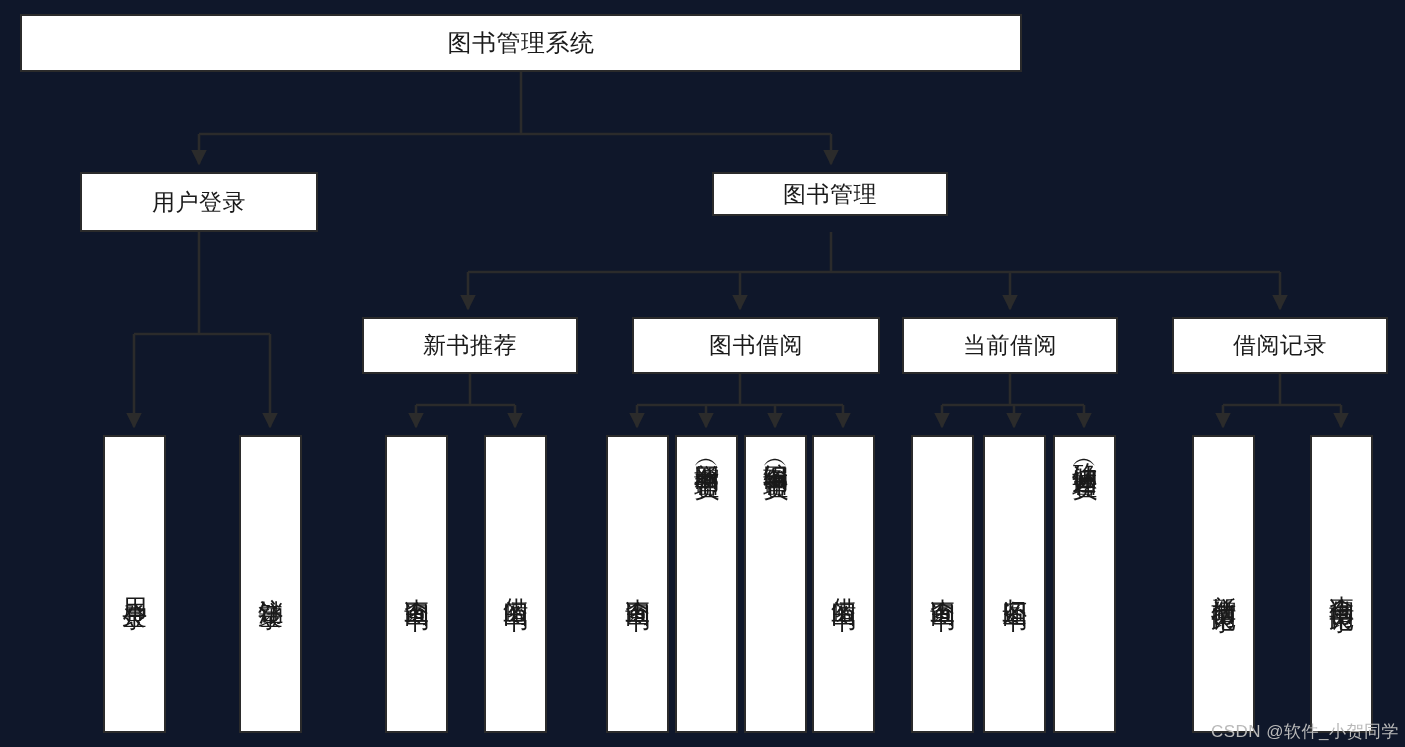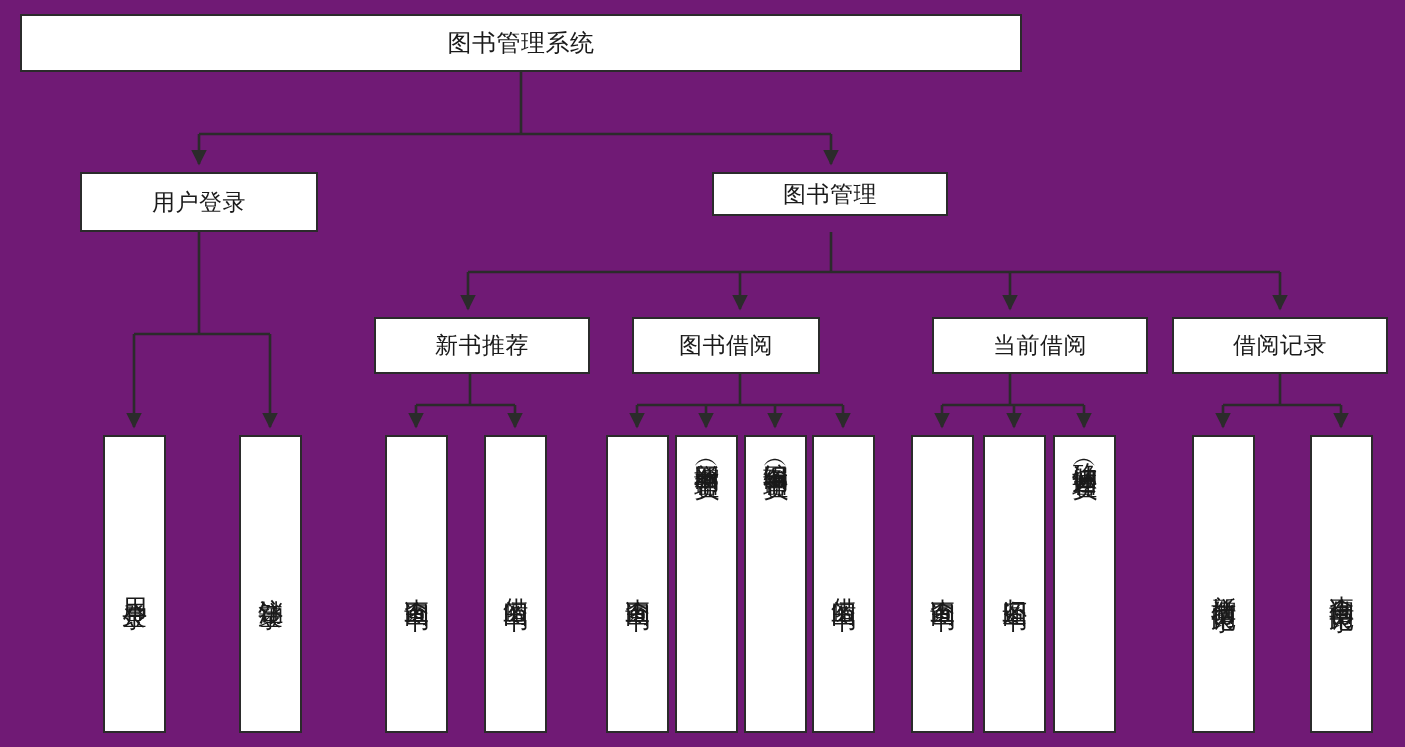--- a/index.html
+++ b/index.html
@@ -76,21 +76,21 @@
     font-size: 17px;
     color: #b9b9b9;
     letter-spacing: 0.5px;
     white-space: nowrap;
     font-family: "Liberation Sans", "DejaVu Sans", sans-serif;
   }
 </style>
 </head>
 <body>
 
-<div id="canvas" style="background: #701a75;">
+<div id="canvas" style="background: #0f172a;">
 
   <svg id="edges" viewBox="0 0 1405 747" xmlns="http://www.w3.org/2000/svg">
     <defs>
       <marker id="arrow" viewBox="0 0 10 10" refX="9" refY="5" markerWidth="6" markerHeight="6" orient="auto-start-reverse">
         <path d="M 0 0 L 10 5 L 0 10 z" fill="#2b2b2b"></path>
       </marker>
     </defs>
     <g stroke="#2b2b2b" stroke-width="2.6" fill="none" stroke-linecap="butt">
 
       <path d="M 521 72 L 521 134"></path>
@@ -139,27 +139,27 @@
     <span class="label">图书管理系统</span>
   </div>
 
   <div class="node horiz" style="left: 80px; top: 172px; width: 238px; height: 60px; border-color: rgb(43, 43, 43); color: rgb(26, 26, 26);">
     <span class="label">用户登录</span>
   </div>
   <div class="node horiz" style="left: 712px; top: 172px; width: 236px; height: 44px; border-color: rgb(43, 43, 43); color: rgb(26, 26, 26);">
     <span class="label">图书管理</span>
   </div>
 
-  <div class="node horiz" style="left: 374px; top: 317px; width: 216px; height: 57px; border-color: rgb(43, 43, 43); color: rgb(26, 26, 26);">
+  <div class="node horiz" style="left: 362px; top: 317px; width: 216px; height: 57px; border-color: rgb(43, 43, 43); color: rgb(26, 26, 26);">
     <span class="label">新书推荐</span>
   </div>
-  <div class="node horiz" style="left: 632px; top: 317px; width: 188px; height: 57px; border-color: rgb(43, 43, 43); color: rgb(26, 26, 26);">
+  <div class="node horiz" style="left: 632px; top: 317px; width: 248px; height: 57px; border-color: rgb(43, 43, 43); color: rgb(26, 26, 26);">
     <span class="label">图书借阅</span>
   </div>
-  <div class="node horiz" style="left: 902px; top: 317px; width: 216px; height: 57px; border-color: rgb(43, 43, 43); color: rgb(26, 26, 26); margin-left: 30px;">
+  <div class="node horiz" style="left: 902px; top: 317px; width: 216px; height: 57px; border-color: rgb(43, 43, 43); color: rgb(26, 26, 26);">
     <span class="label">当前借阅</span>
   </div>
   <div class="node horiz" style="left: 1172px; top: 317px; width: 216px; height: 57px; border-color: rgb(43, 43, 43); color: rgb(26, 26, 26); align-items: center;">
     <span class="label">借阅记录</span>
   </div>
 
   <div class="node vert" style="left: 103px; top: 435px; width: 63px; height: 298px; border-color: rgb(43, 43, 43); color: rgb(26, 26, 26);">
     <span class="label">用户登录</span>
   </div>
   <div class="node vert" style="left: 239px; top: 435px; width: 63px; height: 298px; border-color: rgb(43, 43, 43); color: rgb(26, 26, 26);">
@@ -192,13 +192,14 @@
   <div class="node vert long" style="left: 1053px; top: 435px; width: 63px; height: 298px; border-color: rgb(43, 43, 43); color: rgb(26, 26, 26);">
     <span class="label">确认归还（管理员）</span>
   </div>
   <div class="node vert" style="left: 1192px; top: 435px; width: 63px; height: 298px; border-color: rgb(43, 43, 43); color: rgb(26, 26, 26);">
     <span class="label">新增借阅记录</span>
   </div>
   <div class="node vert" style="left: 1310px; top: 435px; width: 63px; height: 298px; border-color: rgb(43, 43, 43); color: rgb(26, 26, 26);">
     <span class="label">查询借阅记录</span>
   </div>
 
+  <div class="watermark">CSDN @软件_小贺同学</div>
 </div>
 
 </body></html>

